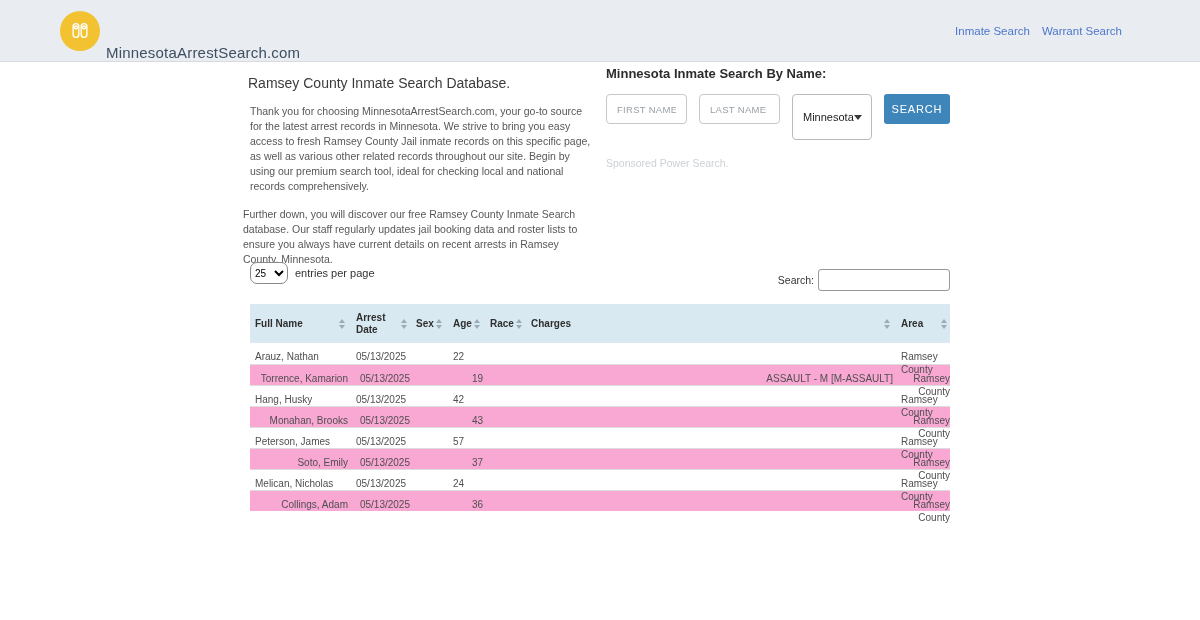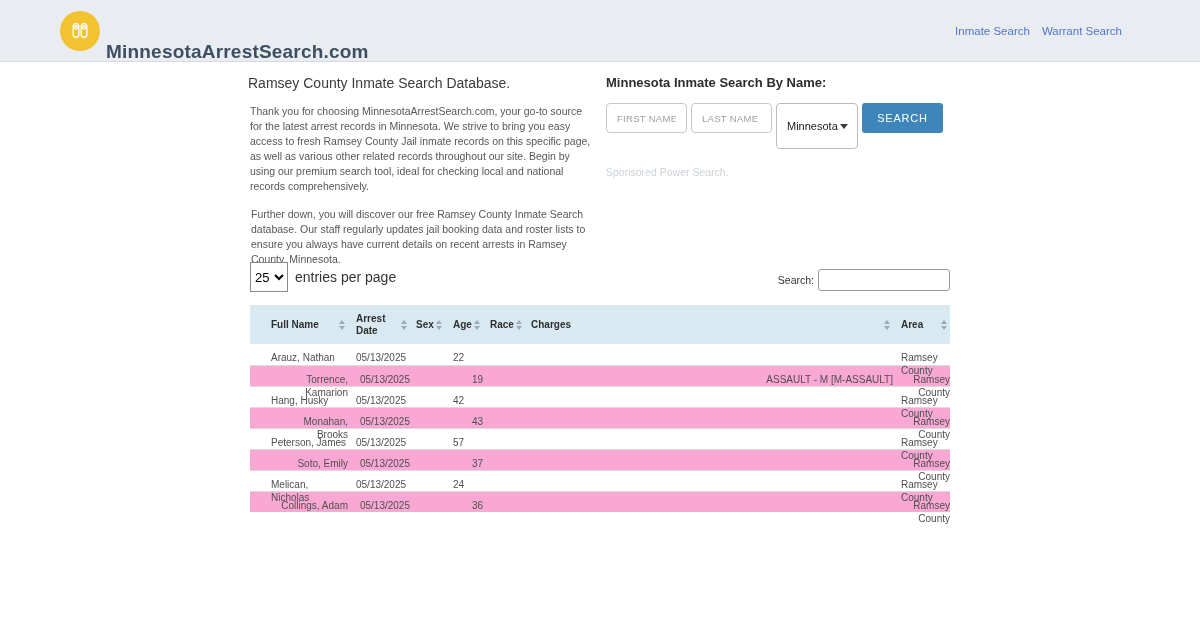--- a/index.html
+++ b/index.html
@@ -13,34 +13,34 @@
   
   .site-header {
     height:62px; background:#e9edf1; border-bottom:1px solid #d6dbe0;
     display:flex; align-items:center; padding:0 78px 0 60px;
   }
   .brand { display:flex; align-items:center; gap:6px; cursor:pointer; }
   .brand-circle {
     width:40px; height:40px; border-radius:50%; background:#f2c230;
     display:flex; align-items:center; justify-content:center;
   }
-  .brand-text { font-size:19px; font-weight:bold; color:#3e4f61; letter-spacing:.2px;margin-top:43px; }
+  .brand-text { font-size:15px; font-weight:normal; color:#3e4f61; letter-spacing:.2px;margin-top:43px; }
   .header-nav { margin-left:auto; display:flex; gap:12px; }
   .header-nav a { color:#4d76cc; font-size:11.5px; text-decoration:none; cursor:pointer; }
 
   
   .intro { position:absolute; left:243px; top:75px; width:354px; }
   .intro h1 { font-size:14px; font-weight:400; color:#3b3b3b; margin-left:5px; }
-  .intro p { font-size:10.5px; color:#575757; line-height:15px; margin-top:13px; width:345px;margin-left:8px; }
+  .intro p { font-size:10.5px; color:#575757; line-height:15px; margin-top:13px; width:345px; }
   .intro p.p1 { margin-left:7px; }
 
   
-  .search-panel { position:absolute; left:606px; top:75px; width:344px; }
+  .search-panel { position:absolute; left:606px; top:66px; width:344px; }
   .search-panel h2 { font-size:13px; font-weight:bold; color:#2d2d2d; }
-  .form-row { display:flex; gap:4px; margin-top:13px; }
+  .form-row { display:flex; gap:12px; margin-top:13px; }
   .form-row .txt {
     width:81px; height:30px; border:1px solid #c6c9cc; border-radius:4px;
     padding:0 10px; font-size:9.5px; color:#333; outline:none;
     font-family:"Liberation Sans", sans-serif;
   }
   .form-row .txt::placeholder { color:#9aa0a5; letter-spacing:.3px; }
   .state-select {
     width:82px; height:46px; border:1px solid #b9bcbf; border-radius:4px;
     background:#fff; display:flex; align-items:center; justify-content:space-between;
     padding:0 9px 0 10px; cursor:pointer;
@@ -55,24 +55,24 @@
     border-radius:3px; font-size:11px; letter-spacing:.8px; cursor:pointer;
     font-family:"Liberation Sans", sans-serif;
   }
   .sponsored { margin-top:17px; font-size:10.5px; color:#ccd1d6; }
 
   
   .table-area { position:absolute; left:250px; top:262px; width:700px; }
   .controls { display:flex; justify-content:space-between; align-items:flex-start; }
   .controls-left { display:flex; align-items:center; gap:7px; }
   .page-size {
-    height:30px; min-width:38px; font-size:13px; border:1px solid #8a8a8a;
-    border-radius:0; background:#fff; font-family:"Liberation Sans", sans-serif;
-  }
-  .controls-left .lbl { font-size:14px; color:#333; }
+    height:22px; min-width:38px; font-size:10px; border:1px solid #8a8a8a;
+    border-radius:7px; background:#fff; font-family:"Liberation Sans", sans-serif;
+  }
+  .controls-left .lbl { font-size:11px; color:#333; }
   .controls-right { display:flex; align-items:center; gap:4px; margin-top:7px; }
   .controls-right .lbl { font-size:10.5px; color:#333; }
   .tbl-search {
     width:132px; height:22px; border:1px solid #999; border-radius:3px;
     padding:0 6px; font-size:11px; outline:none;
     font-family:"Liberation Sans", sans-serif;
   }
 
   .grid-row { display:grid; grid-template-columns:98px 62px 35px 38px 42px 368px 57px; }
   .thead { background:#d9e9f2; min-height:39px; margin-top:13px; }
@@ -83,21 +83,21 @@
   .th .th-label { line-height:12px; }
   .sort { display:flex; flex-direction:column; gap:2px; align-items:center; }
   .s-up { width:0; height:0; border-left:3px solid transparent; border-right:3px solid transparent; border-bottom:4px solid #9cabb4; }
   .s-dn { width:0; height:0; border-left:3px solid transparent; border-right:3px solid transparent; border-top:4px solid #9cabb4; }
 
   .tr { height:21px; align-items:start; }
   .tr + .tr { border-top:1px solid #dcdcdc; }
   .tr.even { background:#f9a8d4;text-align:right; }
   .td { font-size:10px; color:#4f4f4f; padding-top:7px; line-height:13px; }
 
-  .c0 { padding-left:21px; } .c1 { padding-left:8px; } .c2 { padding-left:6px; }
+  .c0 { padding-left:5px; } .c1 { padding-left:8px; } .c2 { padding-left:6px; }
   .c3 { padding-left:8px; } .c4 { padding-left:7px; } .c5 { padding-left:6px; }
   .c6 { padding-left:8px; }
 </style>
 </head>
 <body>
 
 <div class="page">
 
   <header class="site-header">
     <div class="brand">

